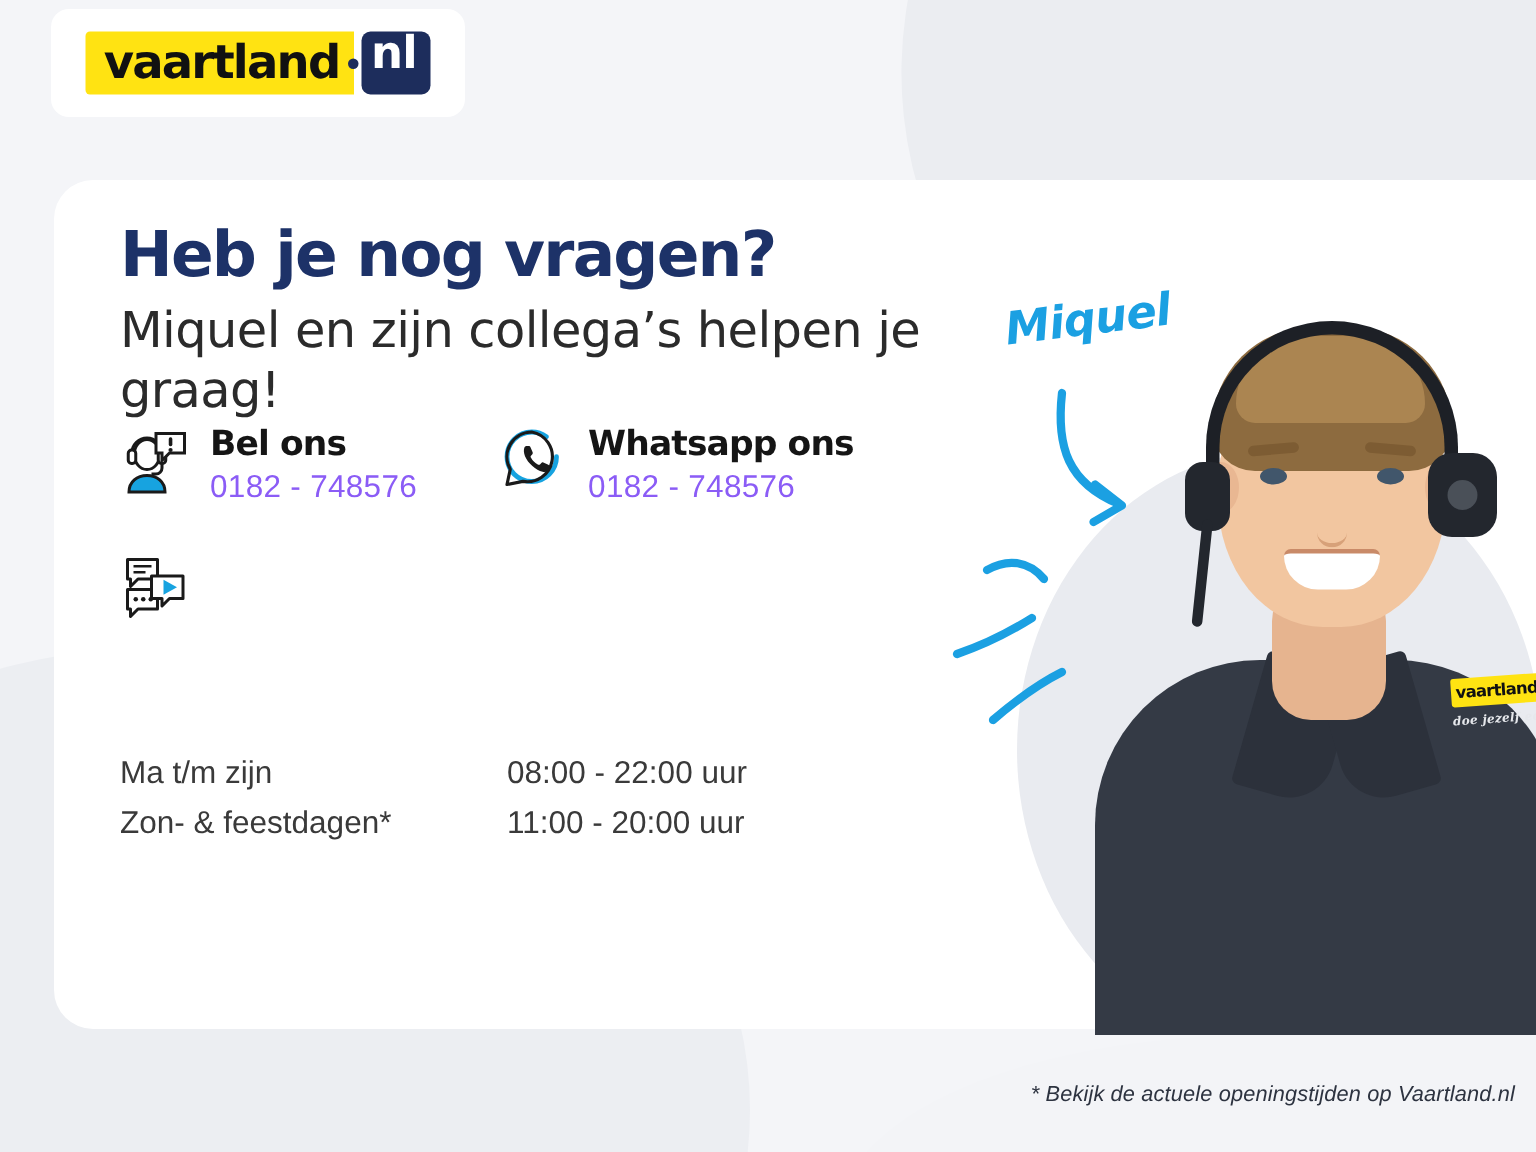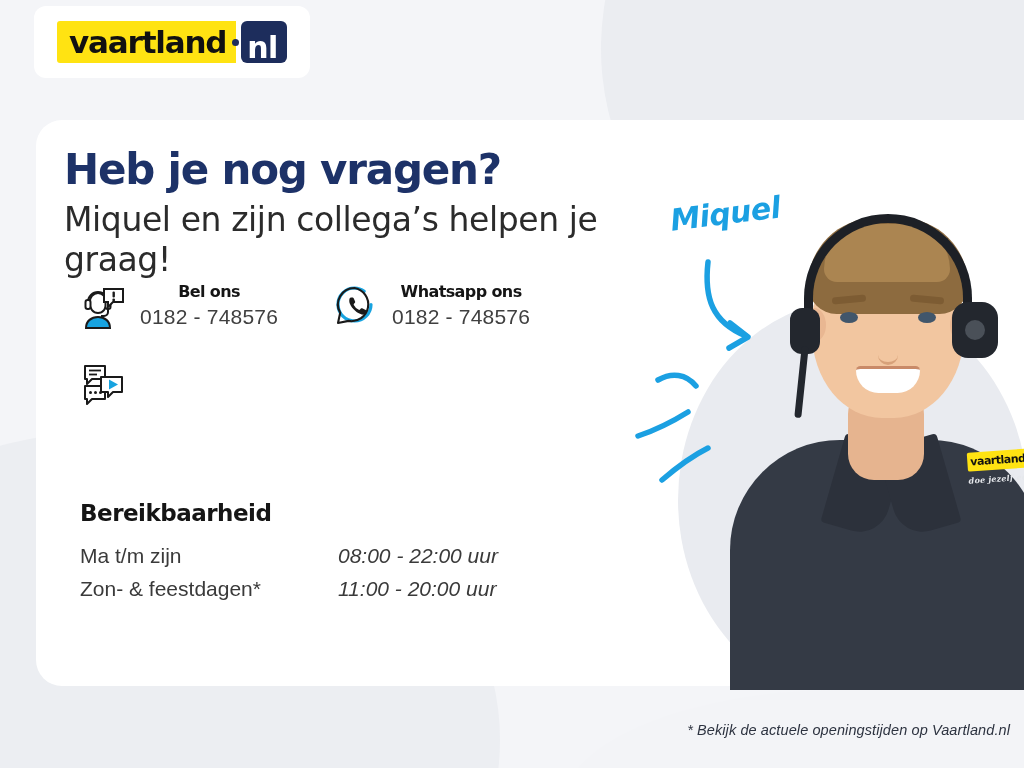--- a/index.html
+++ b/index.html
@@ -92,21 +92,21 @@
     border-radius: 50%;
     align-self: center;
     margin-left: -4px;
     margin-right: 2px;
     position: relative;
     z-index: 3;
   }
   .logo-nl {
     background: #1d2d5c;
     display: flex;
-    align-items: flex-end;
+    align-items: flex-start;
     padding: 0 9px 0 6px;
     border-radius: 6px;
   }
   .logo-nl span {
     font-family: "DejaVu Sans", sans-serif;
     font-weight: 700;
     font-size: 30px;
     letter-spacing: -0.5px;
     color: #ffffff;
     line-height: 1;
@@ -118,21 +118,21 @@
     left: 36px;
     top: 120px;
     width: 1030px;
     height: 566px;
     background: #ffffff;
     border-radius: 26px;
   }
 
   .card-inner {
     position: absolute;
-    left: 64px;
+    left: 80px;
     top: 148px;
     width: 600px;
   }
 
   
   .headline {
     font-family: "DejaVu Sans", sans-serif;
     font-weight: 700;
     font-size: 42px;
     letter-spacing: -1.2px;
@@ -177,31 +177,30 @@
   .contact-ico {
     width: 46px;
     height: 48px;
     flex: 0 0 46px;
     display: block;
   }
   .contact-text { padding-top: 1px; }
   .contact-title {
     font-family: "DejaVu Sans", sans-serif;
     font-weight: 700;
-    font-size: 16px;
+    font-size: 23px;
     color: #151515;
     letter-spacing: -0.6px;
     line-height: 1.15;
     white-space: nowrap;
-    text-align: center;
   }
   .contact-sub {
     font-family: "Liberation Sans", sans-serif;
     font-size: 21px;
-    color: #404040;
+    color: #8b5cf6;
     margin-top: 4px;
     letter-spacing: 0.2px;
     white-space: nowrap;
   }
 
   
   .hours {
     position: absolute;
     left: 80px;
     top: 500px;
@@ -216,21 +215,21 @@
     margin-bottom: 14px;
   }
   .hours-row {
     display: flex;
     font-family: "Liberation Sans", sans-serif;
     font-size: 21px;
     color: #3a3a3a;
     line-height: 1.55;
   }
   .hours-day { width: 258px; flex: 0 0 258px; }
-  .hours-time { white-space: nowrap; font-style: italic; }
+  .hours-time { white-space: nowrap; }
 
   
   .person-wrap {
     position: absolute;
     left: 620px;
     top: 120px;
     width: 404px;
     height: 570px;
     overflow: hidden;
   }
@@ -542,21 +541,20 @@
         <path d="M29 19.5l9 5-9 5z" fill="#17a3e0"></path>
       </svg>
       <div class="contact-text">
       </div>
     </div>
   </div>
 
 </div>
 
 <div class="hours">
-  <div class="hours-title">Bereikbaarheid</div>
 
   <div class="hours-row">
     <div class="hours-day">Ma t/m zijn</div>
     <div class="hours-time">08:00 - 22:00 uur</div>
   </div>
   <div class="hours-row">
     <div class="hours-day">Zon- &amp; feestdagen*</div>
     <div class="hours-time">11:00 - 20:00 uur</div>
   </div>
 </div>

